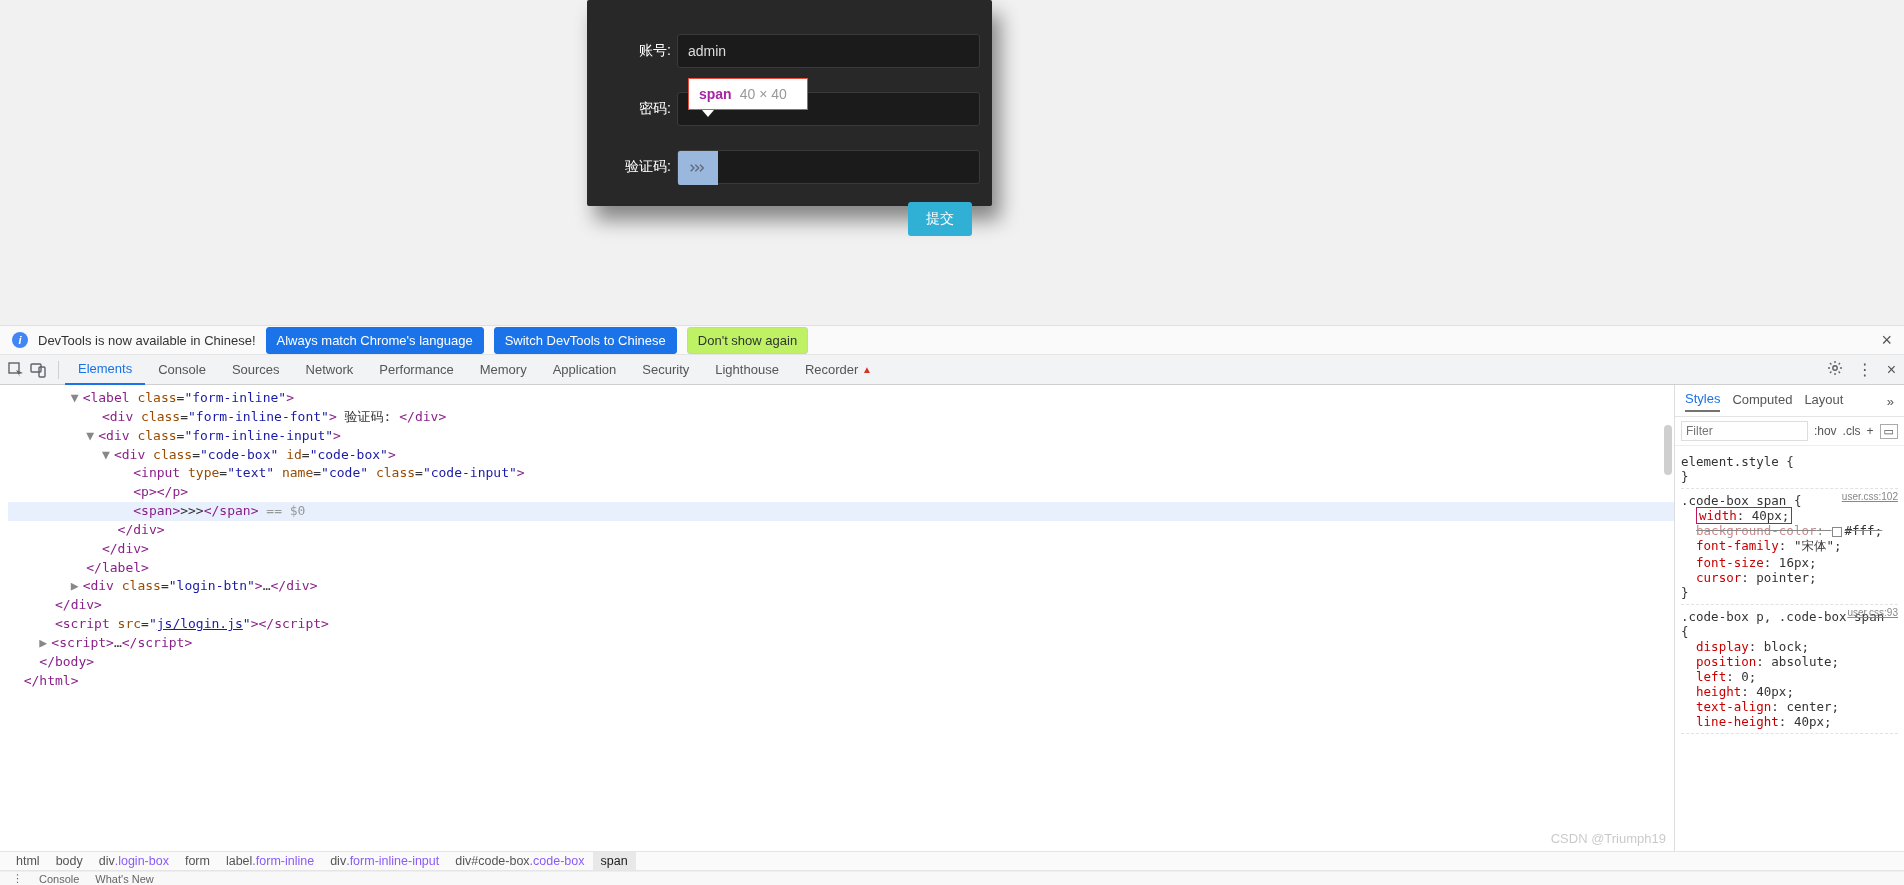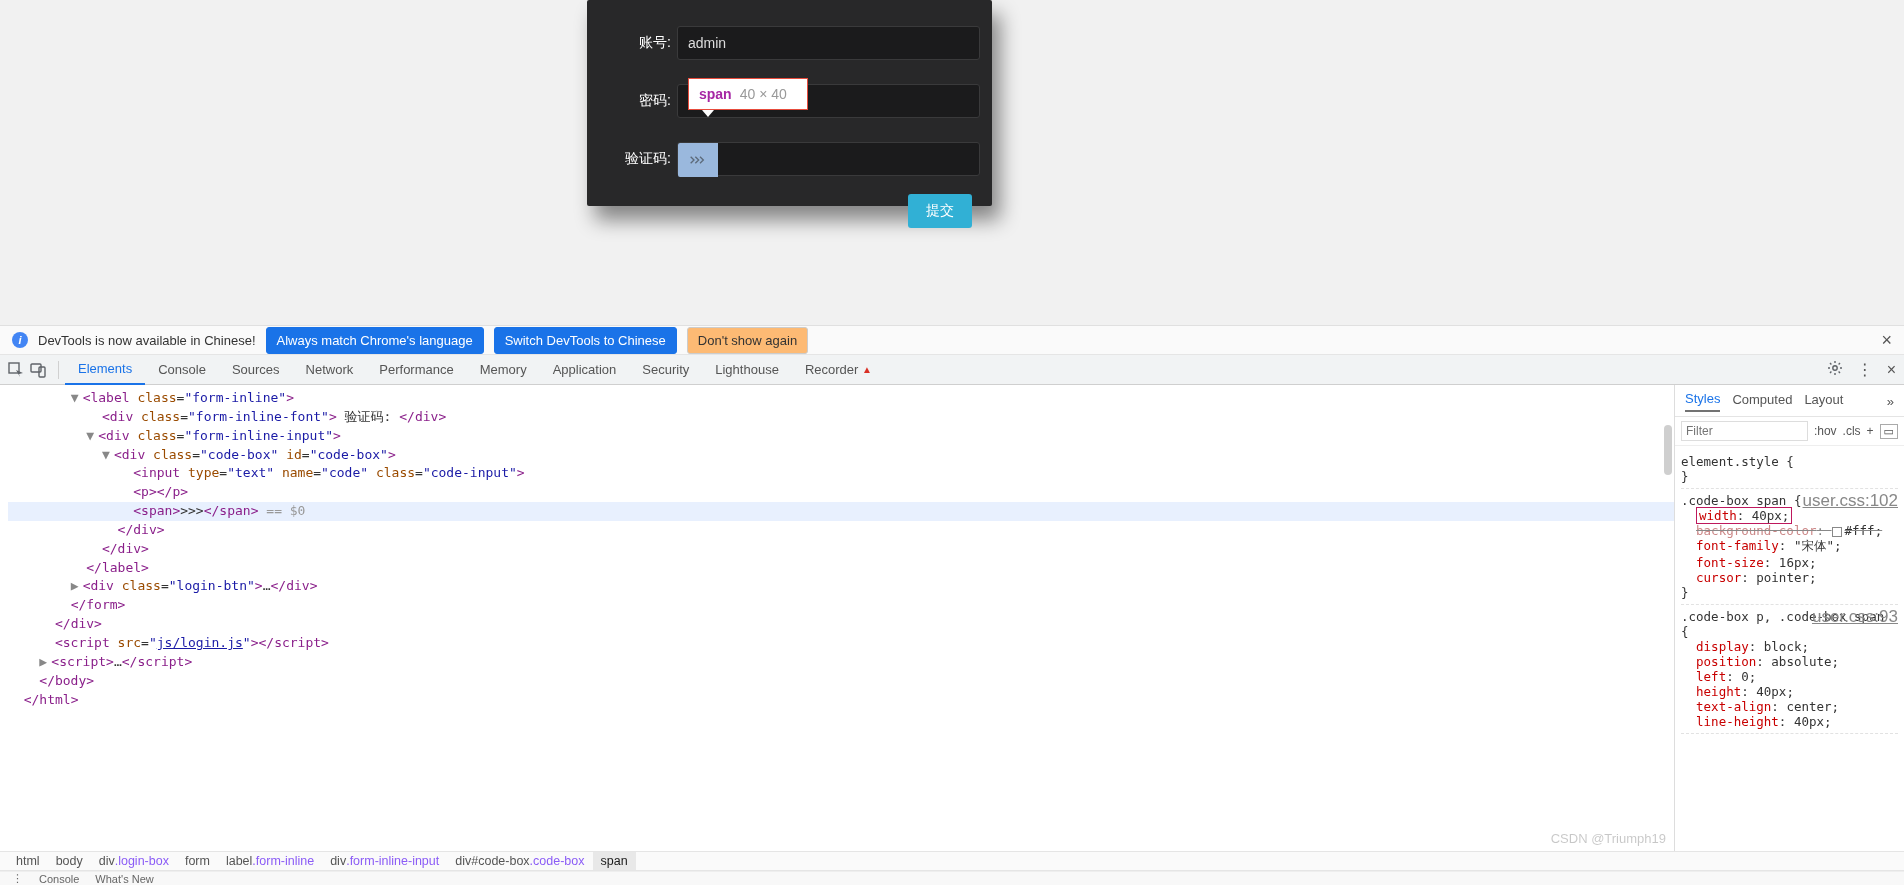--- a/index.html
+++ b/index.html
@@ -7,21 +7,21 @@
 
   
   .page-area { position: relative; height: 325px; background: #f1f1f1; }
   .login-box {
     position: absolute; left: 587px; top: 0; width: 405px; height: 206px;
     background: #282829; color: #fff; border-radius: 2px;
     padding: 0 12px 12px 12px;
     box-shadow: 8px 14px 20px rgba(0,0,0,0.45);
   }
   .form-row { display: flex; align-items: center; margin-top: 24px; position: relative; }
-  .form-row:first-child { margin-top: 26px; }
+  .form-row:first-child { margin-top: 34px; }
   .form-label { width: 78px; text-align: right; padding-right: 6px; color: #fff; font-size: 14px; }
   .form-input {
     flex: 1; height: 34px; background: #1b1b1c; border: 1px solid #3a3a3b;
     border-radius: 3px; color: #ddd; padding: 0 10px; font-size: 14px;
   }
   .code-area { flex:1; height:34px; background:#1b1b1c; border:1px solid #3a3a3b; border-radius:3px; position:relative; }
   .code-slider { position:absolute; left:0; top:0; width:40px; height:34px; background:#9ab8dd; border-radius:2px 0 0 2px; display:flex; align-items:center; justify-content:center; }
   .code-slider svg { width:16px; height:10px; }
   .btn-row { text-align: right; margin-top: 18px; padding-right: 8px; }
   .submit-btn { background:#31b0d5; color:#fff; border:none; padding:8px 18px; font-size:14px; border-radius:3px; cursor:pointer; }
@@ -35,21 +35,21 @@
   .inspect-highlight .el { color:#a626a4; font-weight:bold; }
   .inspect-highlight .dim { color:#999; }
   .inspect-caret { position:absolute; left:702px; top:110px; width:0; height:0;
     border-left:6px solid transparent; border-right:6px solid transparent; border-top:7px solid #fff; }
 
   
   .info-bar { height:30px; background:#fafafa; border-top:1px solid #e0e0e0; border-bottom:1px solid #e5e5e5; display:flex; align-items:center; padding:0 12px; gap:10px; font-size:13px; position:relative; }
   .info-icon { width:16px; height:16px; border-radius:50%; background:#4285f4; color:#fff; display:inline-flex; align-items:center; justify-content:center; font-size:11px; font-weight:bold; font-style:italic; }
   .info-btn { padding:5px 10px; border-radius:3px; font-size:13px; cursor:pointer; }
   .info-btn.primary { background:#1a73e8; color:#fff; border:1px solid #1a73e8; }
-  .info-btn.ghost { background:#fdba74; color:#333; border:1px solid #ccc; }
+  .info-btn.ghost { background:#bef264; color:#333; border:1px solid #ccc; }
   .info-close { position:absolute; right:12px; top:4px; font-size:18px; color:#555; cursor:pointer; }
 
   
   .devtools-tabs { height:30px; background:#f1f3f4; border-bottom:1px solid #cfcfcf; display:flex; align-items:center; padding:0 8px; gap:0; font-size:13px; color:#555; position:relative; }
   .dt-icon { width:16px; height:16px; margin-right:6px; display:inline-flex; align-items:center; justify-content:center; }
   .dt-tab { padding:8px 13px; height:30px; display:flex; align-items:center; cursor:pointer; color:#555; }
   .dt-tab.active { color:#1a73e8; border-bottom:2px solid #1a73e8; }
   .dt-right { position:absolute; right:8px; display:flex; gap:14px; align-items:center; color:#555; }
   .dt-right span { cursor:pointer; font-size:16px; }
 
@@ -75,21 +75,21 @@
   .styles-tabs { display:flex; gap:12px; padding:6px 10px 4px; border-bottom:1px solid #e4e4e4; font-family: Arial; font-size:13px; align-items:center; }
   .styles-tabs .stab { color:#555; cursor:pointer; padding-bottom:4px; }
   .styles-tabs .stab.active { color:#1a73e8; border-bottom:2px solid #737373; }
   .styles-tabs .more { margin-left:auto; color:#555; }
   .styles-filter { display:flex; align-items:center; gap:6px; padding:4px 6px; border-bottom:1px solid #eee; font-family: Arial; font-size:12px; color:#777; }
   .styles-filter input { flex:1 1 60px; min-width:40px; border:1px solid #ddd; padding:2px 4px; font-size:12px; }
   .styles-filter .tok { color:#555; cursor:pointer; }
   .styles-filter .bracket { border:1px solid #aaa; padding:0 3px; font-size:11px; }
   .rules { overflow:auto; padding:4px 6px; }
   .rule { border-bottom:1px dashed #e2e2e2; padding:4px 0; position:relative; }
-  .rule .origin { position:absolute; right:0; top:2px; color:#888; font-size:17px; text-decoration:underline; font-family: Arial; margin-left: 44px; }
+  .rule .origin { position:absolute; right:0; top:2px; color:#888; font-size:10px; text-decoration:underline; font-family: Arial; margin-left: 44px; }
   .selector { color:#333; }
   .brace { color:#333; }
   .prop { color:#c80000; }
   .val  { color:#333; }
   .swatch { display:inline-block; width:10px; height:10px; border:1px solid #888; background:#fff; vertical-align:middle; margin-right:3px; }
   .boxed { border:1px solid #be185d; padding:0 2px; }
   .struck { text-decoration:line-through; color:#888; }
   .struck .prop { color:#c88; }
 
   
@@ -193,21 +193,20 @@
 <div class="ln">            <span class="tag-brkt">&lt;</span><span class="tag-name">div</span> <span class="attr-name">class</span>=<span class="attr-val">"form-inline-font"</span><span class="tag-brkt">&gt;</span><span class="txt"> 验证码: </span><span class="tag-brkt">&lt;/</span><span class="tag-name">div</span><span class="tag-brkt">&gt;</span></div>
 <div class="ln">          <span class="toggle">▼</span><span class="tag-brkt">&lt;</span><span class="tag-name">div</span> <span class="attr-name">class</span>=<span class="attr-val">"form-inline-input"</span><span class="tag-brkt">&gt;</span></div>
 <div class="ln">            <span class="toggle">▼</span><span class="tag-brkt">&lt;</span><span class="tag-name">div</span> <span class="attr-name">class</span>=<span class="attr-val">"code-box"</span> <span class="attr-name">id</span>=<span class="attr-val">"code-box"</span><span class="tag-brkt">&gt;</span></div>
 <div class="ln">                <span class="tag-brkt">&lt;</span><span class="tag-name">input</span> <span class="attr-name">type</span>=<span class="attr-val">"text"</span> <span class="attr-name">name</span>=<span class="attr-val">"code"</span> <span class="attr-name">class</span>=<span class="attr-val">"code-input"</span><span class="tag-brkt">&gt;</span></div>
 <div class="ln">                <span class="tag-brkt">&lt;</span><span class="tag-name">p</span><span class="tag-brkt">&gt;&lt;/</span><span class="tag-name">p</span><span class="tag-brkt">&gt;</span></div>
 <div class="ln hl-line">                <span class="tag-brkt">&lt;</span><span class="tag-name">span</span><span class="tag-brkt">&gt;</span><span class="txt">&gt;&gt;&gt;</span><span class="tag-brkt">&lt;/</span><span class="tag-name">span</span><span class="tag-brkt">&gt;</span> <span class="sel-marker">== $0</span></div>
 <div class="ln">              <span class="tag-brkt">&lt;/</span><span class="tag-name">div</span><span class="tag-brkt">&gt;</span></div>
 <div class="ln">            <span class="tag-brkt">&lt;/</span><span class="tag-name">div</span><span class="tag-brkt">&gt;</span></div>
 <div class="ln">          <span class="tag-brkt">&lt;/</span><span class="tag-name">label</span><span class="tag-brkt">&gt;</span></div>
 <div class="ln">        <span class="toggle">▶</span><span class="tag-brkt">&lt;</span><span class="tag-name">div</span> <span class="attr-name">class</span>=<span class="attr-val">"login-btn"</span><span class="tag-brkt">&gt;</span><span class="txt">…</span><span class="tag-brkt">&lt;/</span><span class="tag-name">div</span><span class="tag-brkt">&gt;</span></div>
-<div class="ln">        <span class="tag-brkt">&lt;/</span><span class="tag-name">form</span><span class="tag-brkt">&gt;</span></div>
 <div class="ln">      <span class="tag-brkt">&lt;/</span><span class="tag-name">div</span><span class="tag-brkt">&gt;</span></div>
 <div class="ln">      <span class="tag-brkt">&lt;</span><span class="tag-name">script</span> <span class="attr-name">src</span>=<span class="attr-val">"<span class="link">js/login.js</span>"</span><span class="tag-brkt">&gt;&lt;/</span><span class="tag-name">script</span><span class="tag-brkt">&gt;</span></div>
 <div class="ln">    <span class="toggle">▶</span><span class="tag-brkt">&lt;</span><span class="tag-name">script</span><span class="tag-brkt">&gt;</span><span class="txt">…</span><span class="tag-brkt">&lt;/</span><span class="tag-name">script</span><span class="tag-brkt">&gt;</span></div>
 <div class="ln">    <span class="tag-brkt">&lt;/</span><span class="tag-name">body</span><span class="tag-brkt">&gt;</span></div>
 <div class="ln">  <span class="tag-brkt">&lt;/</span><span class="tag-name">html</span><span class="tag-brkt">&gt;</span></div>
     <div class="vscroll">
         <div class="thumb"></div>
       </div>
     <div class="watermark">CSDN @Triumph19</div>
   </div>

